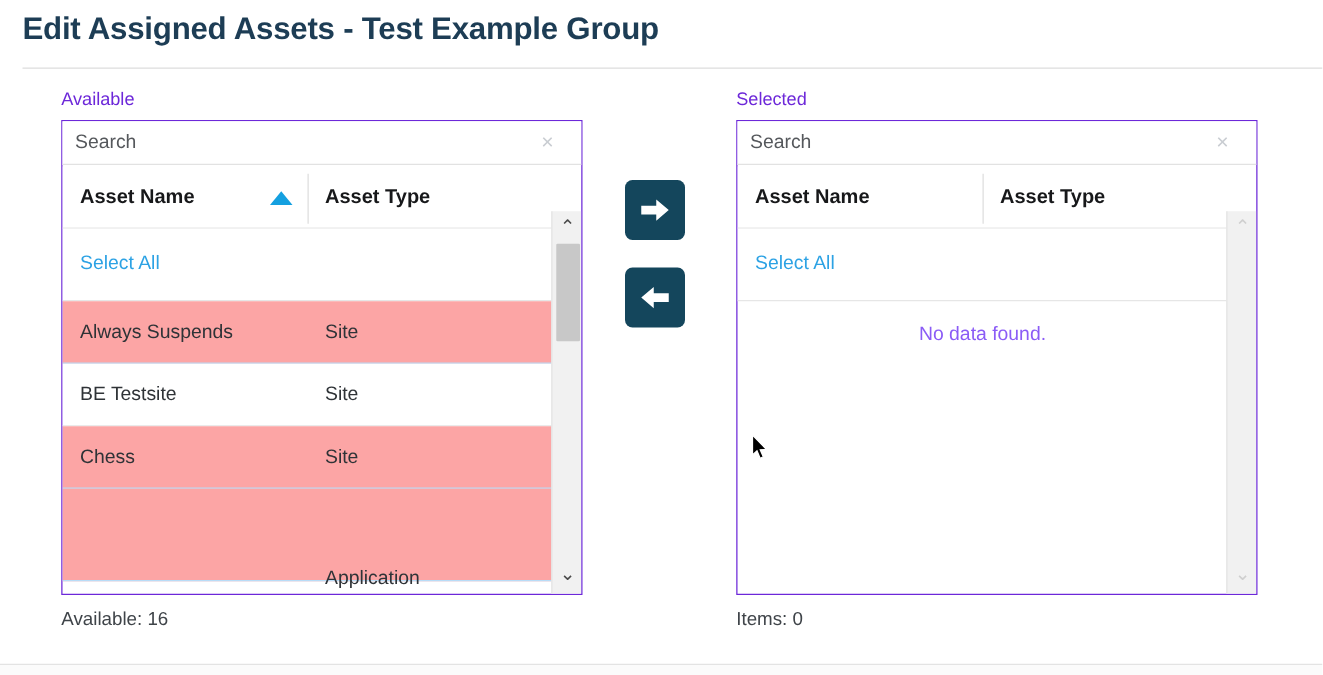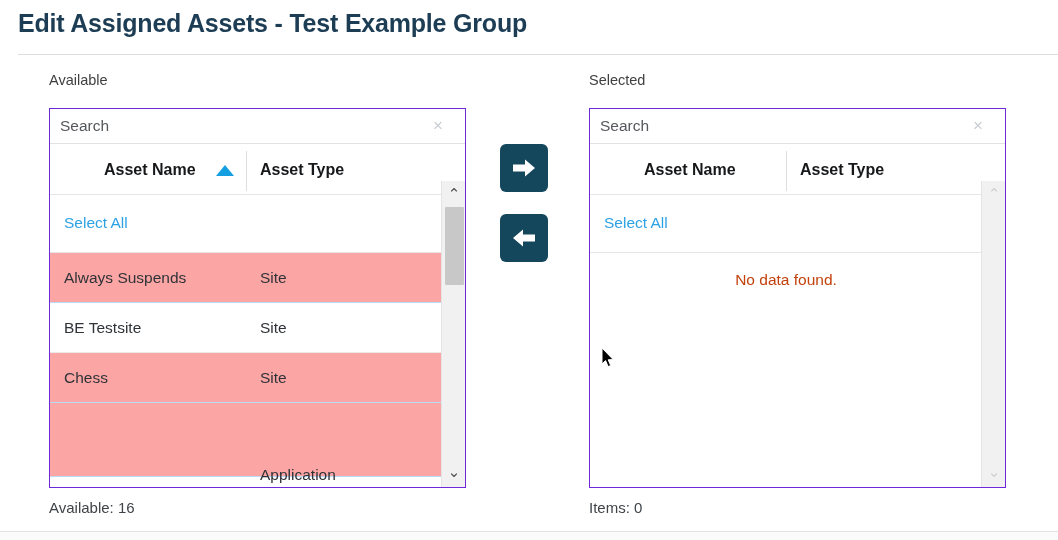--- a/index.html
+++ b/index.html
@@ -42,22 +42,22 @@
   .panel {
     position: absolute;
     top: 72px;
     width: 417px;
   }
   .panel.left  { left: 49px; }
   .panel.right { left: 589px; }
 
   .panel-label {
     font-size: 14.5px;
-    color: #404040;
-    margin-bottom: 20px;
+    color: #6d28d9;
+    margin-bottom: 8px;
     line-height: 16px;
   }
 
   
   .picker-box {
     position: relative;
     width: 417px;
     height: 380px;
     border: 1px solid #6d28d9;
     background: #ffffff;
@@ -122,21 +122,21 @@
   .th {
     position: absolute;
     top: 0;
     height: 50px;
     line-height: 50px;
     font-size: 16px;
     font-weight: bold;
     color: #17181a;
     white-space: nowrap;
   }
-  .th.name { left: 14px; margin-left: 40px; }
+  .th.name { left: 14px; }
   .th.type { left: 210px; }
   .col-divider {
     position: absolute;
     left: 196px;
     top: 6px;
     width: 1px;
     height: 40px;
     background: #dedede;
   }
   .sort-arrow {
@@ -186,21 +186,21 @@
   }
   .cell.name { left: 14px; top: 15px; width: 176px; }
   .cell.type { left: 210px; top: 15px; }
   .data-row.tall .cell.name { top: 10px; }
   .data-row.tall .cell.type { top: 27px; margin-top: 35px; }
 
   .no-data {
     position: relative;
     text-align: center;
     font-size: 15.5px;
-    color: #c2410c;
+    color: #8b5cf6;
     padding-top: 18px;
   }
 
   
   .vscroll {
     position: absolute;
     right: 0;
     top: 36px;
     bottom: 0;
     width: 24px;

